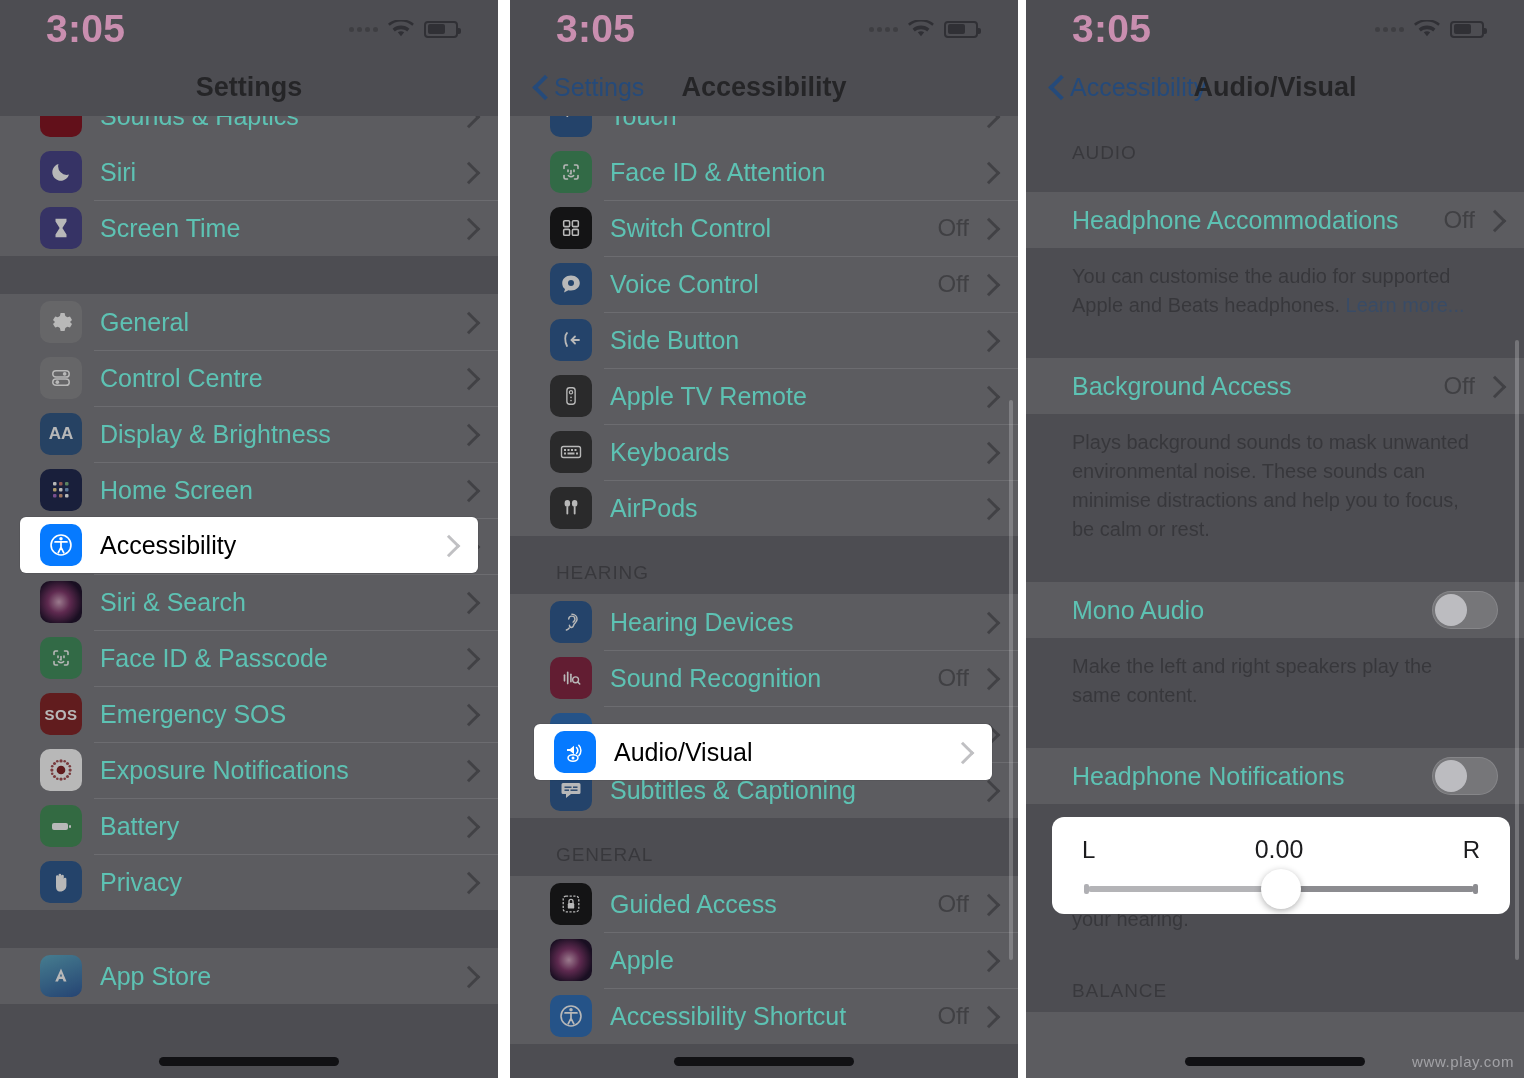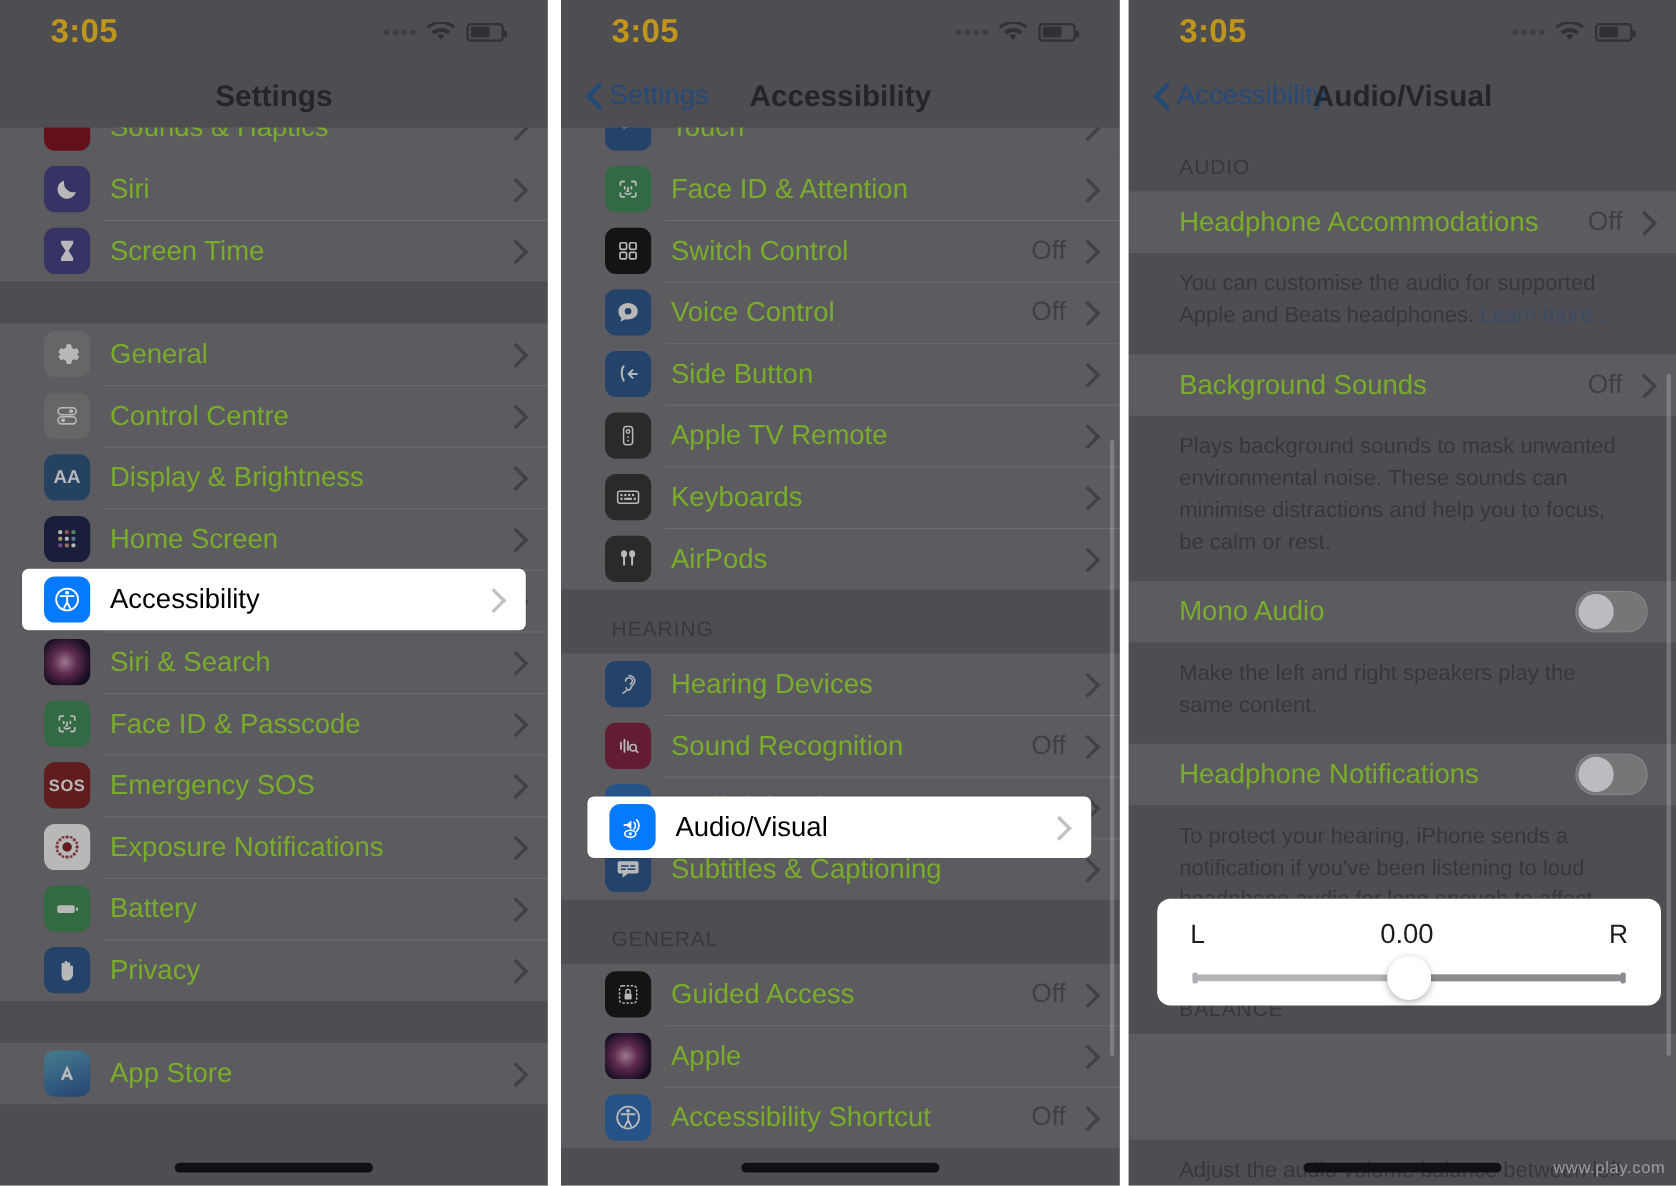--- a/index.html
+++ b/index.html
@@ -26,22 +26,22 @@
   .phone.p3 { margin-left: 8px; width: 498px; }
 
   
   .statusbar {
     height: 58px;
     display: flex; align-items: center;
     padding: 0 40px 0 46px;
     position: relative;
   }
   .clock {
-    font-size: 30px; font-weight: bold;
-    color: #eab308; opacity: .72;
+    font-size: 39px; font-weight: bold;
+    color: #f9a8d4; opacity: .72;
     letter-spacing: .3px;
   }
   .status-right {
     margin-left: auto;
     display: flex; align-items: center; gap: 10px;
   }
   .dots { display: flex; gap: 3px; align-items: center; }
   .dots i {
     width: 5px; height: 5px; border-radius: 50%;
     background: #2b2b2e; opacity: .42; display: block;
@@ -90,31 +90,31 @@
   .group { background: rgba(255,255,255,.085); }
   .row {
     display: flex; align-items: center;
     height: 56px; padding-left: 40px; padding-right: 26px;
     position: relative;
   }
   .row + .row::before {
     content: ""; position: absolute; left: 94px; right: 0; top: 0;
     height: 1px; background: rgba(255,255,255,.10);
   }
-  .row.noicon { padding-left: 46px; }
+  .row.noicon { padding-left: 46px; margin-top: 18px; }
   .ico {
     width: 42px; height: 42px; border-radius: 10px;
     flex: 0 0 auto; margin-right: 18px;
     display: flex; align-items: center; justify-content: center;
     font-size: 19px; color: #fff; font-weight: bold;
     overflow: hidden; position: relative;
     filter: saturate(.55) brightness(.72);
   }
   .label {
-    font-size: 25px; color: #84cc16; opacity: .72;
+    font-size: 25px; color: #5eead4; opacity: .72;
     white-space: nowrap; overflow: hidden;
   }
   .value {
     margin-left: auto; font-size: 24px;
     color: #17171a; opacity: .40; padding-right: 12px;
   }
   .chev {
     margin-left: auto; width: 11px; height: 20px; position: relative;
     flex: 0 0 auto; opacity: .38;
   }
@@ -724,21 +724,21 @@
           <span class="value">Off</span>
           <span class="chev"></span>
         </div>
       </div>
       <div class="footnote">
         <span>You can customise the audio for supported Apple and Beats headphones. </span><a href="#">Learn more...</a>
       </div>
 
       <div class="group">
         <div class="row noicon">
-          <span class="label">Background Sounds</span>
+          <span class="label">Background Access</span>
           <span class="value">Off</span>
           <span class="chev"></span>
         </div>
       </div>
       <div class="footnote">Plays background sounds to mask unwanted environmental noise. These sounds can minimise distractions and help you to focus, be calm or rest.</div>
 
       <div class="group">
         <div class="row noicon">
           <span class="label">Mono Audio</span>
           <span class="toggle">

